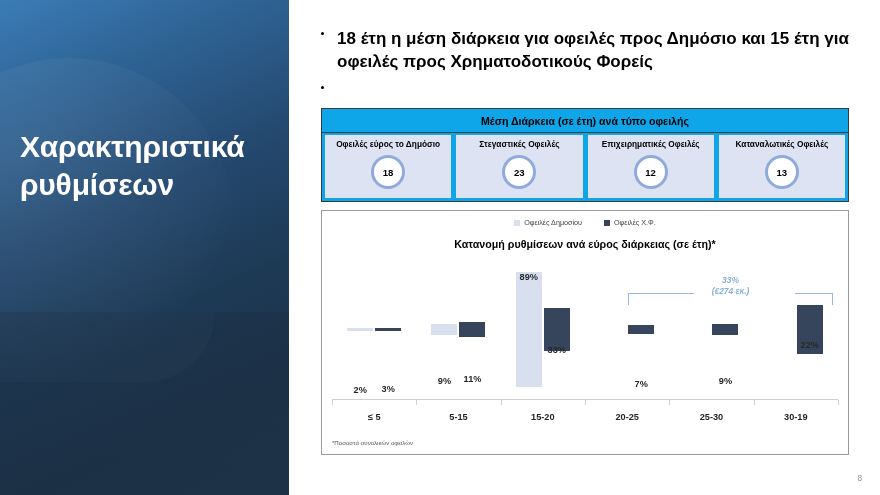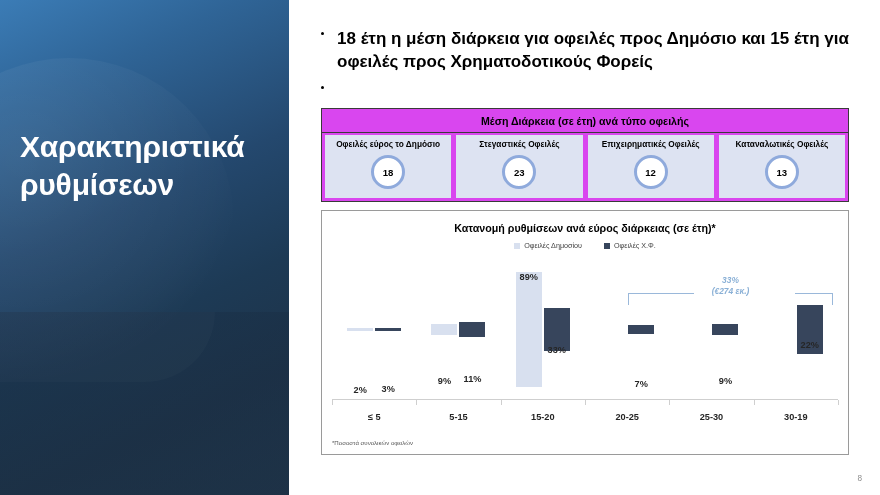--- a/index.html
+++ b/index.html
@@ -84,21 +84,21 @@
     background: #000;
     border-radius: 50%;
   }
 
   
   #table-card {
     position: absolute;
     left: 32px; top: 108px;
     width: 528px; height: 94px;
     border: 1.3px solid #3a3a3a;
-    background: #d946ef;
+    background: #0ea5e9;
   }
   #table-header {
     height: 24px;
     border-bottom: 1.3px solid #3a3a3a;
     display: flex;
     align-items: center;
     justify-content: center;
     font-size: 10.6px;
     font-weight: bold;
     color: #000;
@@ -302,31 +302,31 @@
           <div class="ring">12</div>
         </div>
         <div class="tcell">
           <div class="tlabel">Καταναλωτικές Οφειλές</div>
           <div class="ring">13</div>
         </div>
       </div>
     </div>
 
     <div id="chart-card">
-      <div id="chart-title">Κατανομή ρυθμίσεων ανά εύρος διάρκειας (σε έτη)*</div>
       <div id="chart-legend">
         <div class="legend-item">
           <span class="legend-swatch" style="background: rgb(216, 224, 239);"></span>
           <span>Οφειλές Δημοσίου</span>
         </div>
         <div class="legend-item">
           <span class="legend-swatch" style="background: rgb(55, 69, 92);"></span>
           <span>Οφειλές Χ.Φ.</span>
         </div>
       </div>
+      <div id="chart-title">Κατανομή ρυθμίσεων ανά εύρος διάρκειας (σε έτη)*</div>
 
       <div id="plot">
         <div id="axis-line"></div>
         <div id="annot">
           <div class="brk-l"></div>
           <div class="brk-r"></div>
           <div class="atext">
             <div>33%</div>
             <div>(€274 εκ.)</div>
           </div>

